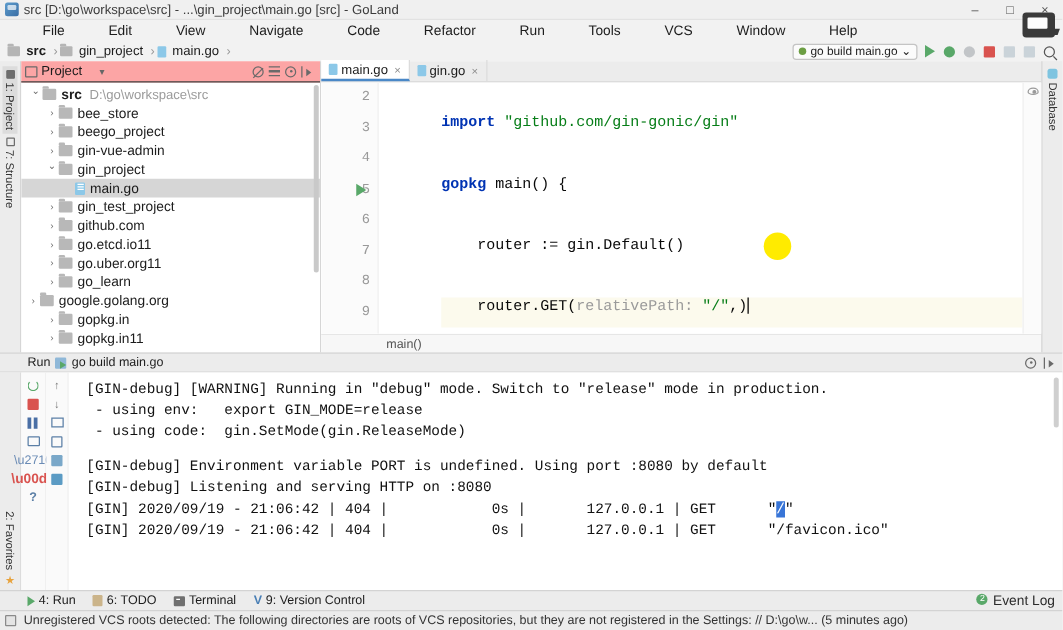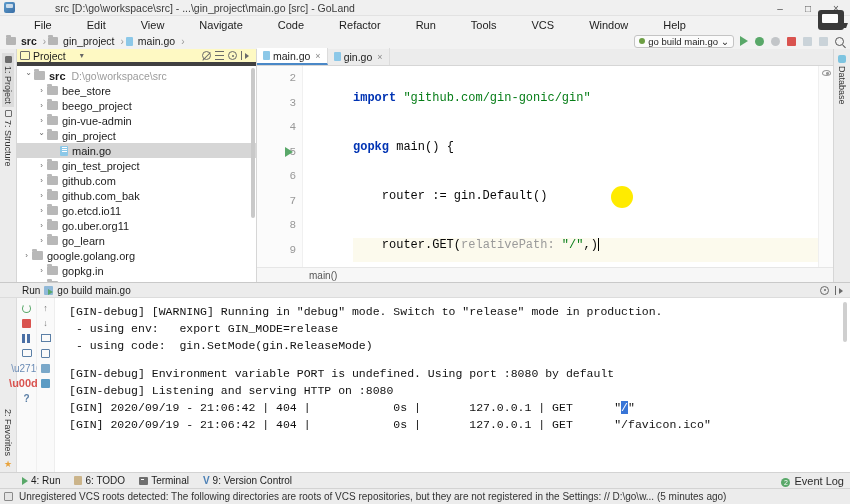--- a/index.html
+++ b/index.html
@@ -9,21 +9,21 @@
     font-size:11px;
     color:#2b2b2b;
     background:#f2f2f2;
     -webkit-font-smoothing:antialiased;
   }
   .app { position:relative; width:850px; height:504px; display:flex; flex-direction:column; background:#f2f2f2; }
 
   
   .titlebar {
     height:16px; background:#f0f0f0; display:flex; align-items:center;
-    border-bottom:1px solid #e2e2e2; flex:0 0 16px; position:relative;gap:36px;
+    border-bottom:1px solid #e2e2e2; flex:0 0 16px; position:relative;
   }
   .tb-icon {
     width:11px; height:11px; margin:0 4px 0 4px; border-radius:2px;
     background:linear-gradient(135deg,#5c9ccd,#3b6ea5); flex:0 0 11px;
     position:relative;
   }
   .tb-icon:after{ content:""; position:absolute; left:2px; top:2px; width:7px;height:4px;background:#fff;opacity:.7;border-radius:1px;}
   .tb-title { font-size:10.5px; color:#3b3b3b; white-space:nowrap; }
   .win-ctrls { position:absolute; right:0; top:0; height:16px; display:flex; }
   .win-btn { width:28px; height:16px; display:flex; align-items:center; justify-content:center; color:#555; font-size:10px; }
@@ -79,21 +79,21 @@
   .vtab {
     writing-mode:vertical-rl; font-size:9px; color:#333; padding:3px 1px;
     display:flex; align-items:center; gap:3px; white-space:nowrap;
   }
   .vtab.active { background:#dcdcdc; }
   .vtab .sqi { width:7px;height:7px;border:1px solid #6d6d6d;border-radius:1px;flex:0 0 7px; }
   .vtab .sqi.fill { background:#6d6d6d; }
 
   
   .projpanel { width:240px; background:#fff; display:flex; flex-direction:column; border-right:1px solid #d6d6d6; flex:0 0 240px; min-height:0;}
-  .pp-head { height:17px; background:#fef9c3; display:flex; align-items:center; padding:0 3px; border-bottom:4px solid #404040; flex:0 0 17px;text-align:center;}
+  .pp-head { height:17px; background:#fca5a5; display:flex; align-items:center; padding:0 3px; border-bottom:1px solid #404040; flex:0 0 17px;text-align:center;}
   .pp-head .ttl { font-size:10.5px; color:#1c1c1c; margin-left:3px;}
   .pp-ico { width:10px;height:9px;border:1px solid #6a6a6a;border-radius:1px;flex:0 0 10px;}
   .pp-chev { margin-left:14px; color:#666; font-size:8px; }
   .pp-tools { margin-left:auto; display:flex; gap:4px; align-items:center; padding-right:3px; }
   .pt { width:9px;height:9px; position:relative; }
   .pt.circle{ border:1.3px solid #6a6a6a; border-radius:50%; }
   .pt.circle:after{content:"";position:absolute;left:3.2px;top:-1px;width:1.3px;height:11px;background:#6a6a6a;transform:rotate(45deg);}
   .pt.collapse{ display:flex;flex-direction:column;justify-content:space-between; }
   .pt.collapse i{ display:block;height:1.3px;background:#6a6a6a;width:100%; }
   .pt.gear{ border:1.3px solid #6a6a6a;border-radius:50%;}
@@ -189,21 +189,21 @@
   .con-scroll{ position:absolute; right:3px; top:4px; width:4px;height:40px;background:#cfcfcf;border-radius:2px;}
 
   
   .toolwin-bar { height:16px; background:#ececec; border-top:1px solid #d3d3d3; display:flex; align-items:center; padding-left:22px; gap:14px; flex:0 0 16px;}
   .twb { display:flex; align-items:center; gap:3px; font-size:10px; color:#1c1c1c;}
   .twb .tri { width:0;height:0;border-left:6px solid #59a869;border-top:4px solid transparent;border-bottom:4px solid transparent;}
   .twb .todo { width:8px;height:9px;background:#cbb48a;border-radius:1px;}
   .twb .term { width:9px;height:8px;background:#6f6f6f;border-radius:1px;position:relative;}
   .twb .term:after{content:"";position:absolute;left:1.5px;top:2px;width:3px;height:1px;background:#fff;}
   .twb .vcs { color:#4a7fb5; font-size:10px; font-weight:bold;}
-  .twb-right { margin-left:auto; display:flex; align-items:flex-end; gap:4px; padding-right:6px;}
+  .twb-right { margin-left:auto; display:flex; align-items:flex-start; gap:4px; padding-right:6px;}
   .evt-ic{ width:9px;height:9px;border-radius:50%;background:#59a869;color:#fff;font-size:7px;display:flex;align-items:center;justify-content:center;}
 
   .statusbar { height:16px; background:#ececec; border-top:1px solid #d3d3d3; display:flex; align-items:center; padding:0 4px; gap:6px; font-size:10px; color:#333; flex:0 0 16px;}
   .sb-ic { width:9px;height:9px;border:1px solid #8a8a8a;border-radius:1px;background:#e4e4e4;flex:0 0 9px;}
   .sb-msg { white-space:nowrap; overflow:hidden; text-overflow:ellipsis; flex:1 1 auto;}
   .sb-right { display:flex; align-items:center; gap:7px; margin-left:auto; white-space:nowrap;}
   .sb-dim { color:#a8a8a8; }
   .sb-ime { display:flex; align-items:center; gap:4px; font-family:"DejaVu Sans", sans-serif; font-size:11px; color:#1c1c1c;}
   .grid-ic{ width:9px;height:9px;border:1px solid #3a3a3a; position:relative;}
   .grid-ic:after{content:"";position:absolute;left:3px;top:0;width:1px;height:7px;background:#3a3a3a;box-shadow:3px 0 0 #3a3a3a;}
@@ -359,25 +359,20 @@
             <span class="lbl">gin_test_project</span>
           </div>
           <div class="trow" style="padding-left: 19px;">
             <span class="arw closed"></span>
             <span class="fi"></span>
             <span class="lbl">github.com</span>
           </div>
           <div class="trow" style="padding-left: 19px;">
             <span class="arw closed"></span>
             <span class="fi"></span>
-            <span class="lbl">github.com_bak</span>
-          </div>
-          <div class="trow" style="padding-left: 19px;">
-            <span class="arw closed"></span>
-            <span class="fi"></span>
             <span class="lbl">go.etcd.io11</span>
           </div>
           <div class="trow" style="padding-left: 19px;">
             <span class="arw closed"></span>
             <span class="fi"></span>
             <span class="lbl">go.uber.org11</span>
           </div>
           <div class="trow" style="padding-left: 19px;">
             <span class="arw closed"></span>
             <span class="fi"></span>

